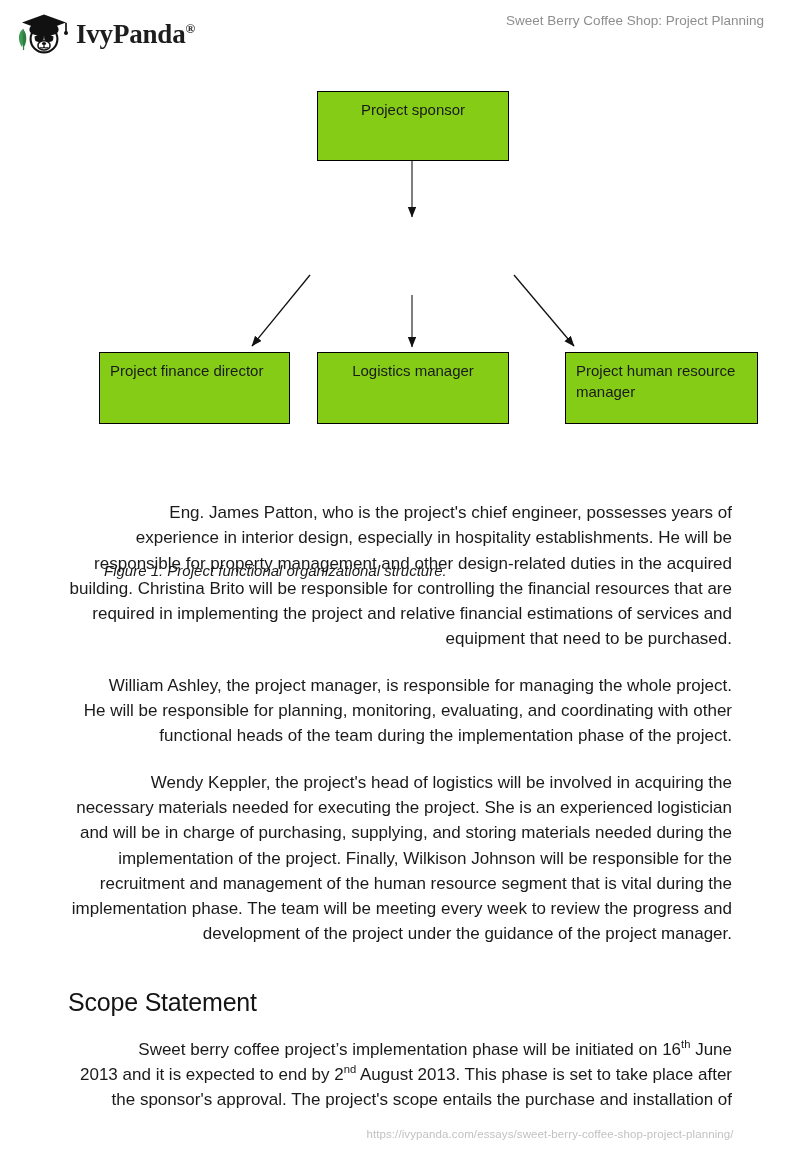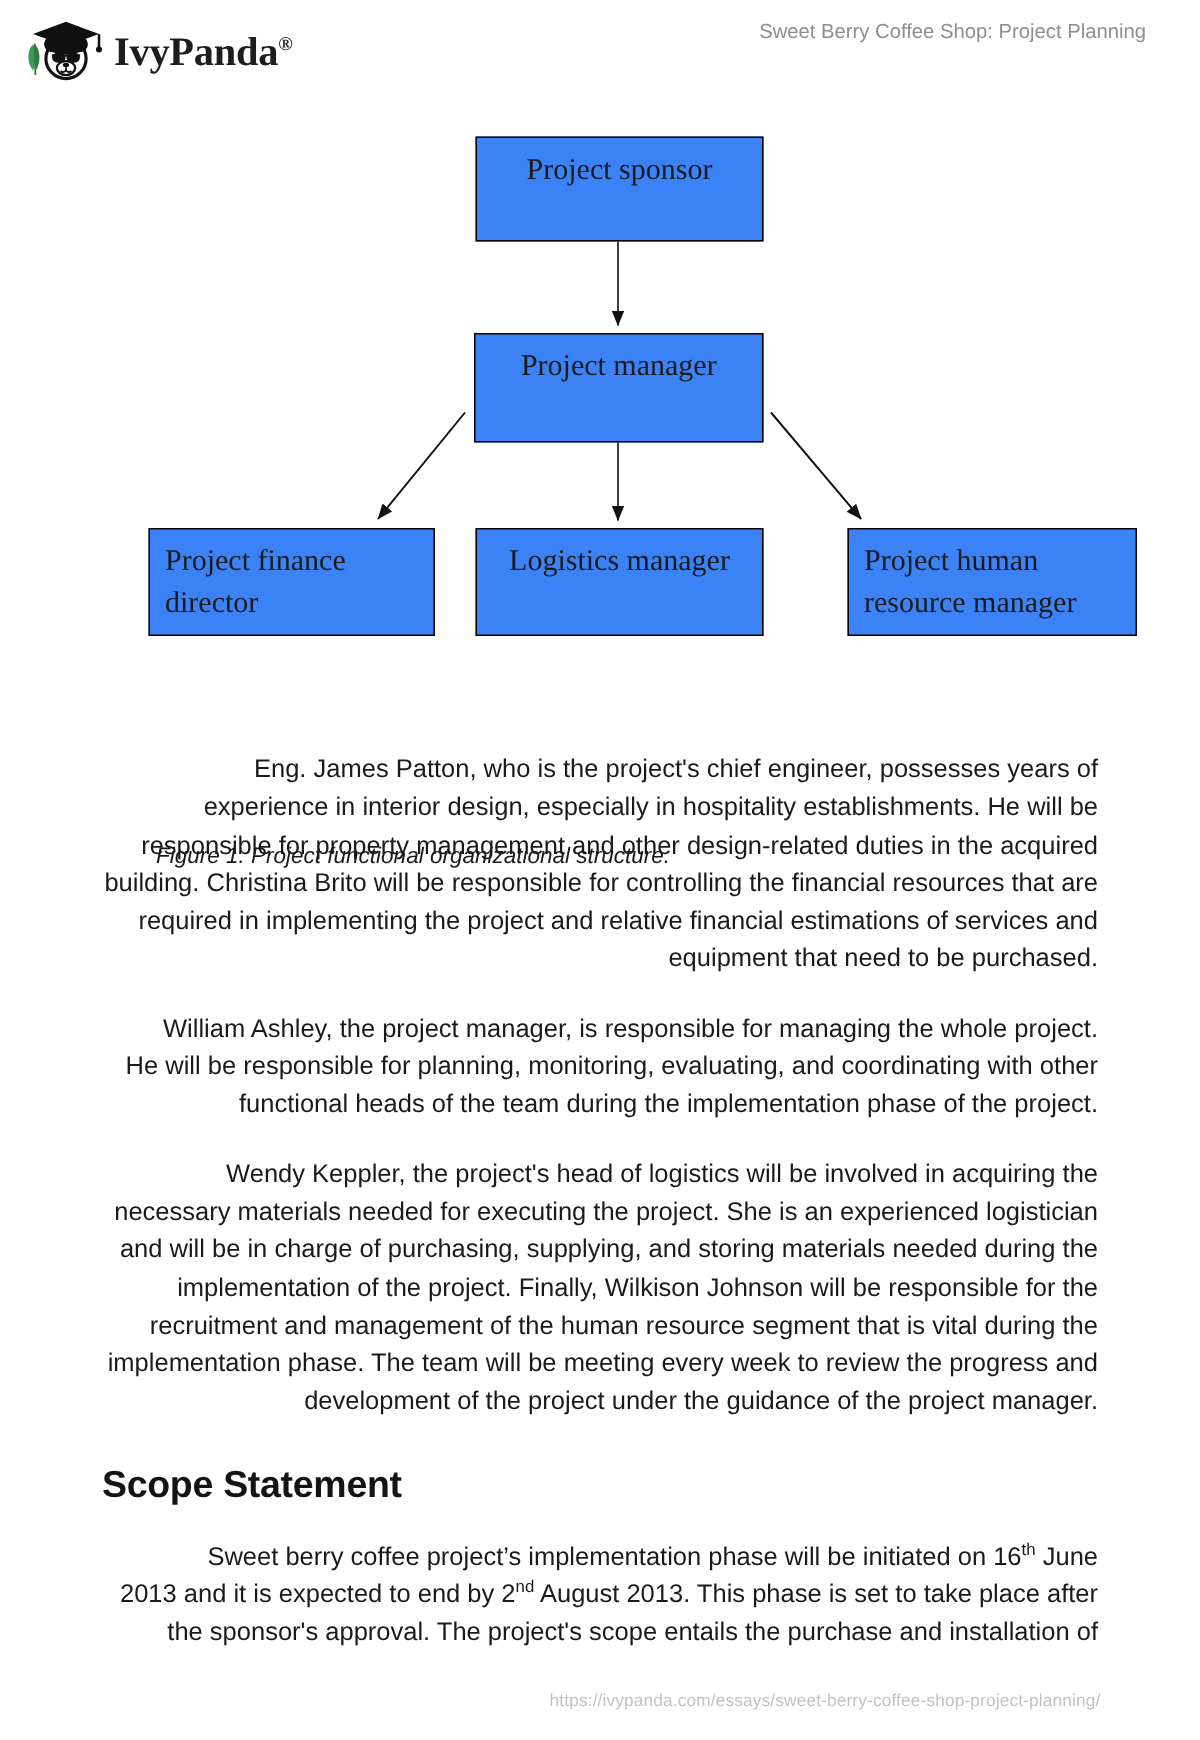--- a/index.html
+++ b/index.html
@@ -68,27 +68,26 @@
     width: 800px;
     height: 360px;
   }
   .org-svg {
     position: absolute;
     left: 0; top: 0;
   }
   .node-box {
     position: absolute;
     border: 1.4px solid #000000;
-    background: #3b82f6;
+    background: #84cc16;
     box-sizing: border-box;
-    font-size: 20px;
+    font-size: 15px;
     line-height: 1.42;
     color: #1a1a1a;
     padding: 7px 10px 0 10px;
-    font-family: Liberation Serif, serif;
   }
   .node-box.center { text-align: center; }
   .node-box.left { text-align: left; }
 
   #node-sponsor { left: 317px; top: 13px;  width: 192px; height: 70px; }
   #node-manager { left: 316px; top: 144px; width: 193px; height: 73px; }
   #node-finance { left: 99px;  top: 274px; width: 191px; height: 72px; }
   #node-logistics { left: 317px; top: 274px; width: 192px; height: 72px; }
   #node-hr      { left: 565px; top: 274px; width: 193px; height: 72px; }
 
@@ -110,23 +109,23 @@
   }
   p.para {
     margin: 0 0 21px 0;
     font-size: 17px;
     line-height: 25.3px;
     text-align: right;
     text-indent: 34px;
     color: #1a1a1a;
   }
   h2.section-heading {
-    margin: 28px 0 20px 0;
+    margin: 40px 0 20px 0;
     font-size: 25px;
-    font-weight: bold;
+    font-weight: normal;
     line-height: 1.2;
     color: #141414;
     letter-spacing: -0.2px;
   }
   sup { font-size: 0.66em; vertical-align: super; line-height: 0; }
 
   
   .page-footer {
     position: absolute;
     left: 0;
@@ -191,21 +190,20 @@
 
     <line x1="310" y1="197" x2="252" y2="268" stroke="#111111" stroke-width="1.3" marker-end="url(#arrowhead)"></line>
 
     <line x1="412" y1="217" x2="412" y2="269" stroke="#3a3a3a" stroke-width="1.3" marker-end="url(#arrowhead)"></line>
 
     <line x1="514" y1="197" x2="574" y2="268" stroke="#111111" stroke-width="1.3" marker-end="url(#arrowhead)"></line>
   </svg>
 
   <div class="node-box center" id="node-sponsor">Project sponsor</div>
 
-  <div class="node-box center" id="node-manager">Project manager</div>
 
   <div class="node-box left" id="node-finance">Project finance director</div>
 
   <div class="node-box center" id="node-logistics">Logistics manager</div>
 
   <div class="node-box left" id="node-hr">Project human resource manager</div>
 
   <div class="figure-caption">Figure 1. Project functional organizational structure.</div>
 </div>
 

